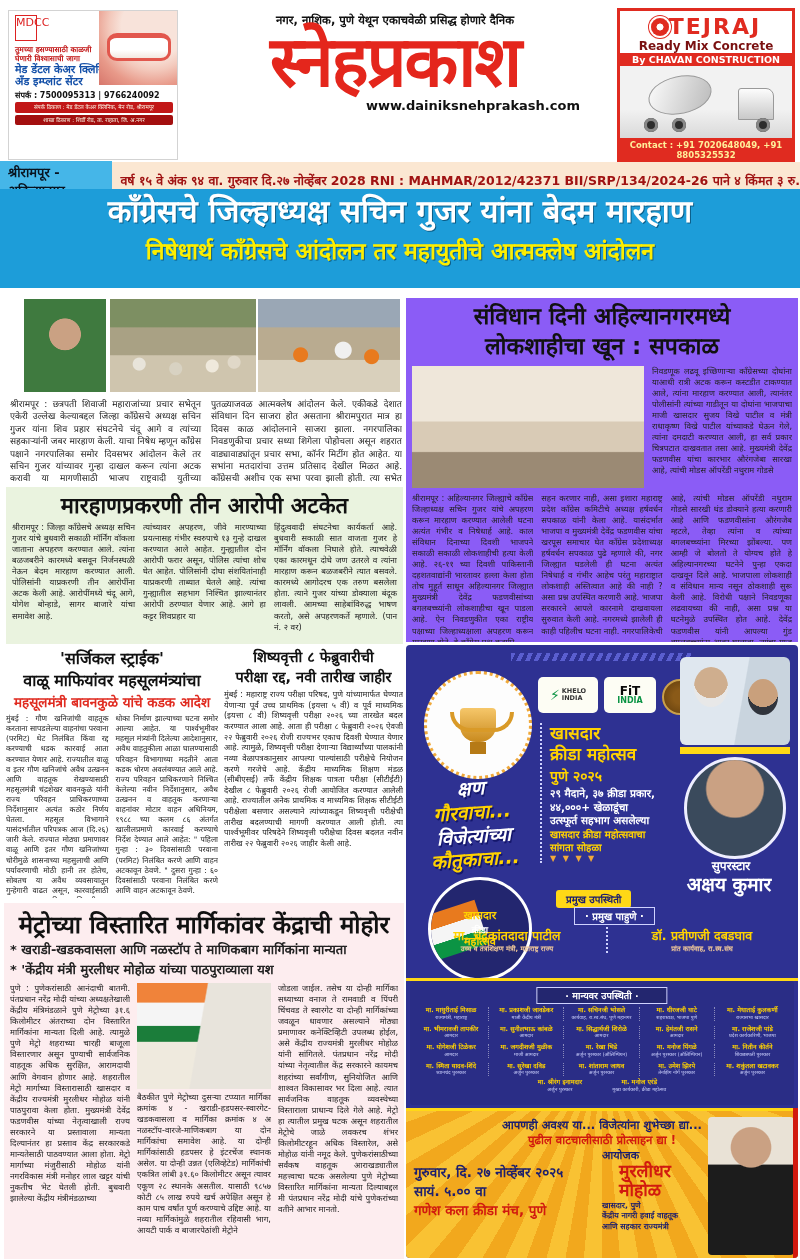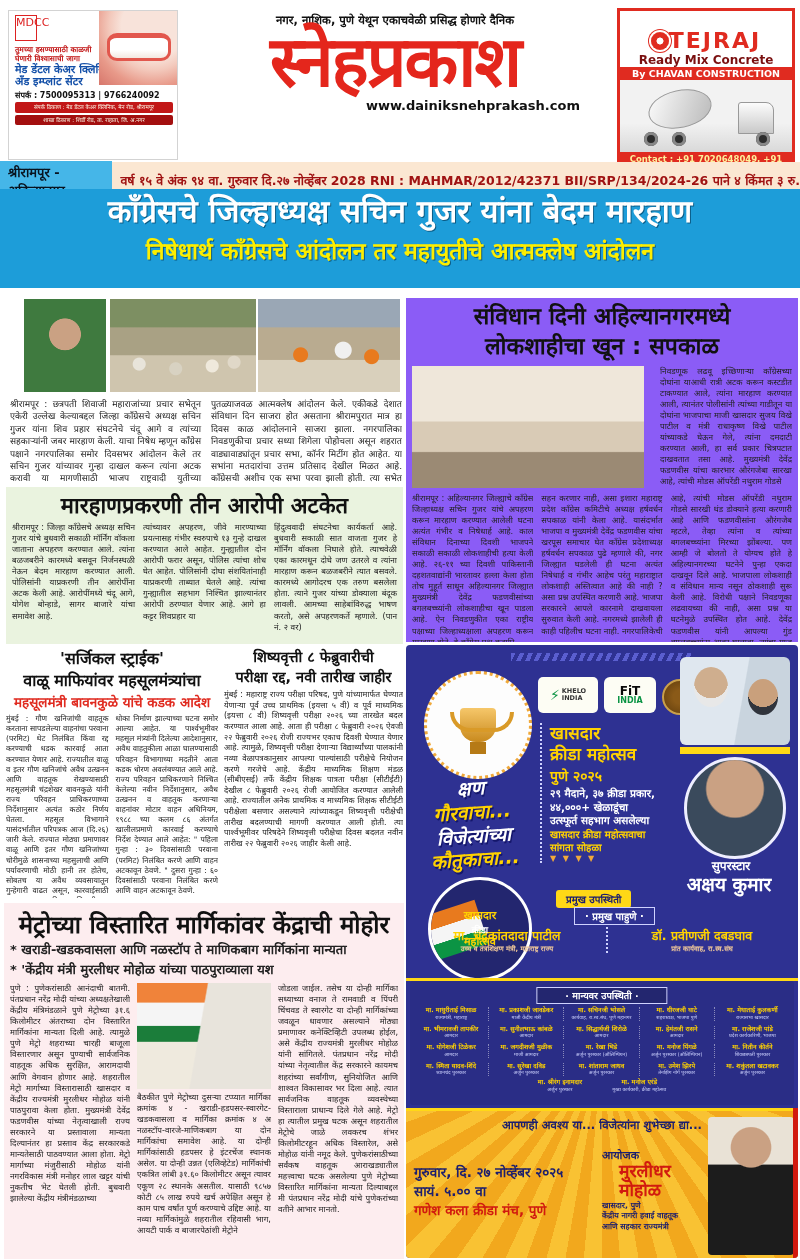--- a/index.html
+++ b/index.html
@@ -25,21 +25,21 @@
   .dental .ph{color:#111;font-weight:bold;font-size:8px;}
   .dental .strip{background:#c21717;color:#ffe;font-size:5.5px;line-height:1.2;padding:2px 3px;margin-top:2px;border-radius:2px;text-align:center;}
   .dental .strip2{background:#a30f0f;}
 
   .mast-center{left:180px;top:12px;width:430px;height:150px;text-align:center;}
   .tagline{font-size:11.5px;color:#111;font-weight:bold;}
   .mast-title{font-size:70px;line-height:1.02;color:#e4261c;font-weight:bold;letter-spacing:-2px;}
   .mast-web{font-size:13px;color:#111;font-weight:bold;text-align:right;padding-right:30px;}
 
   .tejraj{right:5px;top:8px;width:172px;height:150px;border:3px solid #e02b20;background:#fff;}
-  .tejraj .top{display:flex;align-items:center;justify-content:center;padding-top:17px;text-align:center;}
+  .tejraj .top{display:flex;align-items:center;justify-content:center;padding-top:3px;text-align:center;}
   .tejraj .sun{width:18px;height:18px;border-radius:50%;background:radial-gradient(#fff 25%,#e02b20 30% 100%);
       box-shadow:0 0 0 2px #fff,0 0 0 3px #e02b20;}
   .tejraj .name{color:#e02b20;font-size:22px;font-weight:bold;letter-spacing:2px;}
   .tejraj .sub{color:#7a1010;font-size:12px;font-weight:bold;text-align:center;}
   .tejraj .by{background:#e02b20;color:#fff;font-size:9.5px;font-weight:bold;text-align:center;padding:1px 0;}
   .tejraj .truck{height:72px;background:linear-gradient(#f2f2f2 60%,#d9d9d9);position:relative;}
   .truck-drum{position:absolute;left:28px;top:10px;width:62px;height:36px;border-radius:50%;
       background:linear-gradient(120deg,#fdfdfd,#b9b9b9);transform:rotate(-12deg);border:1px solid #999;}
   .truck-cab{position:absolute;right:18px;top:22px;width:34px;height:30px;background:linear-gradient(#fcfcfc,#c9c9c9);border:1px solid #999;border-radius:3px 8px 0 0;}
   .truck-wheel{position:absolute;bottom:6px;width:14px;height:14px;border-radius:50%;background:#2d2d2d;box-shadow:inset 0 0 0 3px #888;}
@@ -107,21 +107,21 @@
      background:repeating-linear-gradient(115deg,#5a5ecf 0 4px,#2e3192 4px 8px);}
   .trophy-circle{left:18px;top:26px;width:102px;height:102px;border-radius:50%;background:#fdfdfd;
      border:3px dotted #f0a93a;display:flex;align-items:center;justify-content:center;}
   .cup{width:36px;height:34px;background:linear-gradient(#f6c76a,#c98a1e);border-radius:4px 4px 16px 16px;position:relative;}
   .cup:before{content:"";position:absolute;left:-10px;top:4px;width:56px;height:16px;border:4px solid #d99a28;border-top:none;border-radius:0 0 24px 24px;}
   .cup:after{content:"";position:absolute;left:10px;bottom:-12px;width:16px;height:12px;background:#b67a16;}
   .logo-box{background:#fdfdf4;border-radius:5px;display:flex;align-items:center;justify-content:center;gap:2px;}
   .khelo{left:132px;top:32px;width:60px;height:36px;}
   .khelo .mark{color:#0b9444;font-size:14px;font-weight:bold;}
   .logo-txt{font-size:6.5px;font-weight:bold;color:#333;line-height:1.05;}
-  .fit{left:198px;top:32px;width:52px;height:36px;flex-direction:column;gap:0;border-radius:6px;}
+  .fit{left:198px;top:32px;width:52px;height:36px;flex-direction:column;gap:0;}
   .fit .f1{color:#0a0a0a;font-size:12px;font-weight:bold;line-height:1;}
   .fit .f2{color:#0b9444;font-size:8px;font-weight:bold;line-height:1;}
   .seal{left:256px;top:34px;width:32px;height:32px;border-radius:50%;
      background:radial-gradient(#8a5a18 30%,#5f3c0c 100%);border:2px solid #caa04a;}
   .leaders{right:8px;top:12px;width:110px;height:88px;border-radius:6px;overflow:hidden;
      background:linear-gradient(100deg,#dfe7ef 0 55%,#c9d4de 56% 100%);}
   .leader-head{position:absolute;border-radius:50%;}
   .gold-bar{right:8px;top:102px;width:110px;height:7px;background:#ffd816;}
   .ad-title{left:134px;top:78px;width:150px;border-left:2px dotted #cfd2ff;padding-left:8px;}
   .ad-t1{color:#ffd200;font-size:17px;font-weight:bold;line-height:1.25;}
@@ -276,21 +276,21 @@
         <div class="metro-photo"></div>
         <div class="small-text j clip" style="height:152px;margin-top:3px;">बैठकीत पुणे मेट्रोच्या दुसऱ्या टप्प्यात मार्गिका क्रमांक ४ - खराडी-हडपसर-स्वारगेट-खडकवासला व मार्गिका क्रमांक ४ अ नळस्टॉप-वारजे-माणिकबाग या दोन मार्गिकांचा समावेश आहे. या दोन्ही मार्गिकांसाठी हडपसर हे इंटरचेंज स्थानक असेल. या दोन्ही उन्नत (एलिव्हेटेड) मार्गिकांची एकत्रित लांबी ३१.६० किलोमीटर असून त्यावर एकूण २८ स्थानके असतील. यासाठी ९८५७ कोटी ८५ लाख रुपये खर्च अपेक्षित असून हे काम पाच वर्षांत पूर्ण करण्याचे उद्दिष्ट आहे. या नव्या मार्गिकांमुळे शहरातील रहिवासी भाग, आयटी पार्क व बाजारपेठांशी मेट्रोने</div>
       </div>
       <div class="small-text j clip" style="width:122px;height:262px;">जोडला जाईल. तसेच या दोन्ही मार्गिका सध्याच्या वनाज ते रामवाडी व पिंपरी चिंचवड ते स्वारगेट या दोन्ही मार्गिकांच्या जवळून धावणार असल्याने मोठ्या प्रमाणावर कनेक्टिव्हिटी उपलब्ध होईल, असे केंद्रीय राज्यमंत्री मुरलीधर मोहोळ यांनी सांगितले. पंतप्रधान नरेंद्र मोदी यांच्या नेतृत्वातील केंद्र सरकारने कायमच शहरांच्या सर्वांगीण, सुनियोजित आणि शाश्वत विकासावर भर दिला आहे. त्यात सार्वजनिक वाहतूक व्यवस्थेच्या विस्ताराला प्राधान्य दिले गेले आहे. मेट्रो हा त्यातील प्रमुख घटक असून शहरातील मेट्रोचे जाळे लवकरच शंभर किलोमीटरहून अधिक विस्तारेल, असे मोहोळ यांनी नमूद केले. पुणेकरांसाठीच्या सर्वंकष वाहतूक आराखड्यातील महत्त्वाचा घटक असलेल्या पुणे मेट्रोच्या विस्तारित मार्गिकांना मान्यता दिल्याबद्दल मी पंतप्रधान नरेंद्र मोदी यांचे पुणेकरांच्या वतीने आभार मानतो.</div>
     </div>
   </div>
 
   <div class="abs sapkal clip">
     <div class="sapkal-h ctr">संविधान दिनी अहिल्यानगरमध्ये</div>
     <div class="sapkal-h ctr">लोकशाहीचा खून : सपकाळ</div>
-    <div class="row" style="gap:16px;margin-top:4px;">
+    <div class="row" style="gap:8px;margin-top:4px;">
       <div class="photo meeting" style="width:232px;height:122px;"></div>
       <div class="small-text j clip" style="flex:1;height:122px;">निवडणूक लढवू इच्छिणाऱ्या काँग्रेसच्या दोघांना याआधी रात्री अटक करून कस्टडीत टाकण्यात आले, त्यांना मारहाण करण्यात आली, त्यानंतर पोलीसांनी त्यांच्या गाडीतून या दोघांना भाजपाचा माजी खासदार सुजय विखे पाटील व मंत्री राधाकृष्ण विखे पाटील यांच्याकडे घेऊन गेले, त्यांना दमदाटी करण्यात आली, हा सर्व प्रकार चित्रपटात दाखवतात तसा आहे. मुख्यमंत्री देवेंद्र फडणवीस यांचा कारभार औरंगजेबा सारखा आहे, त्यांची मोडस ऑपरेंडी नथुराम गोडसे</div>
     </div>
     <div class="row" style="gap:8px;margin-top:5px;">
       <div class="small-text j clip" style="flex:1;height:158px;">श्रीरामपूर : अहिल्यानगर जिल्ह्याचे काँग्रेस जिल्हाध्यक्ष सचिन गुजर यांचे अपहरण करून मारहाण करण्यात आलेली घटना अत्यंत गंभीर व निषेधार्ह आहे. काल संविधान दिनाच्या दिवशी भाजपने सकाळी सकाळी लोकशाहीची हत्या केली आहे. २६-११ च्या दिवशी पाकिस्तानी दहशतवाद्यांनी भारतावर हल्ला केला होता तोच मुहूर्त साधून अहिल्यानगर जिल्ह्यात मुख्यमंत्री देवेंद्र फडणवीसांच्या बगलबच्च्यांनी लोकशाहीचा खून पाडला आहे. ऐन निवडणुकीत एका राष्ट्रीय पक्षाच्या जिल्हाध्यक्षाला अपहरण करून मारहाण होते, हे काँग्रेस पक्ष कदापि</div>
       <div class="small-text j clip" style="flex:1;height:158px;">सहन करणार नाही, असा इशारा महाराष्ट्र प्रदेश काँग्रेस कमिटीचे अध्यक्ष हर्षवर्धन सपकाळ यांनी केला आहे. यासंदर्भात भाजपा व मुख्यमंत्री देवेंद्र फडणवीस यांचा खरपूस समाचार घेत काँग्रेस प्रदेशाध्यक्ष हर्षवर्धन सपकाळ पुढे म्हणाले की, नगर जिल्ह्यात घडलेली ही घटना अत्यंत निषेधार्ह व गंभीर आहेच परंतु महाराष्ट्रात लोकशाही अस्तित्वात आहे की नाही ? असा प्रश्न उपस्थित करणारी आहे. भाजपा सरकारने आपले कारनामे दाखवायला सुरुवात केली आहे. नगरमध्ये झालेली ही काही पहिलीच घटना नाही. नगरपालिकेची</div>
       <div class="small-text j clip" style="flex:1;height:158px;">आहे, त्यांची मोडस ऑपरेंडी नथुराम गोडसे सारखी थंड डोक्याने हत्या करणारी आहे आणि फडणवीसांना औरंगजेब म्हटले, तेव्हा त्यांना व त्यांच्या बगलबच्च्यांना मिरच्या झोंबल्या. पण आम्ही जे बोलतो ते योग्यच होते हे अहिल्यानगरच्या घटनेने पुन्हा एकदा दाखवून दिले आहे. भाजपाला लोकशाही व संविधान मान्य नसून ठोकशाही सुरू केली आहे. विरोधी पक्षाने निवडणूका लढवायच्या की नाही, असा प्रश्न या घटनेमुळे उपस्थित होत आहे. देवेंद्र फडणवीस यांनी आपल्या गुंड बगलबच्च्यांना आवर घालावा, त्यांचा माज उतरवायला वेळ लागत नाही, असेही काँग्रेस प्रदेशाध्यक्ष हर्षवर्धन सपकाळ म्हणाले.</div>
     </div>
   </div>
 
@@ -461,20 +461,21 @@
         <div class="dcell">
             <div class="d-name">मा. मनोज एरंडे</div>
             <div class="d-title">मुख्य कार्यकारी, क्रीडा महोत्सव</div>
           </div>
       </div>
     </div>
 
     <div class="ad-bottom">
       <div class="ctr" style="margin-top:6px;">
         <div class="inv1">आपणही अवश्य या... विजेत्यांना शुभेच्छा द्या...</div>
+        <div class="inv2">पुढील वाटचालीसाठी प्रोत्साहन द्या !</div>
       </div>
       <div class="when">
         <div class="w1">गुरुवार, दि. २७ नोव्हेंबर २०२५</div>
         <div class="w1">सायं. ५.०० वा</div>
         <div class="w2">गणेश कला क्रीडा मंच, पुणे</div>
       </div>
       <div class="org">
         <div class="org-l">आयोजक</div>
         <div class="org-n">मुरलीधर मोहोळ</div>
         <div class="org-t">खासदार, पुणे</div>

